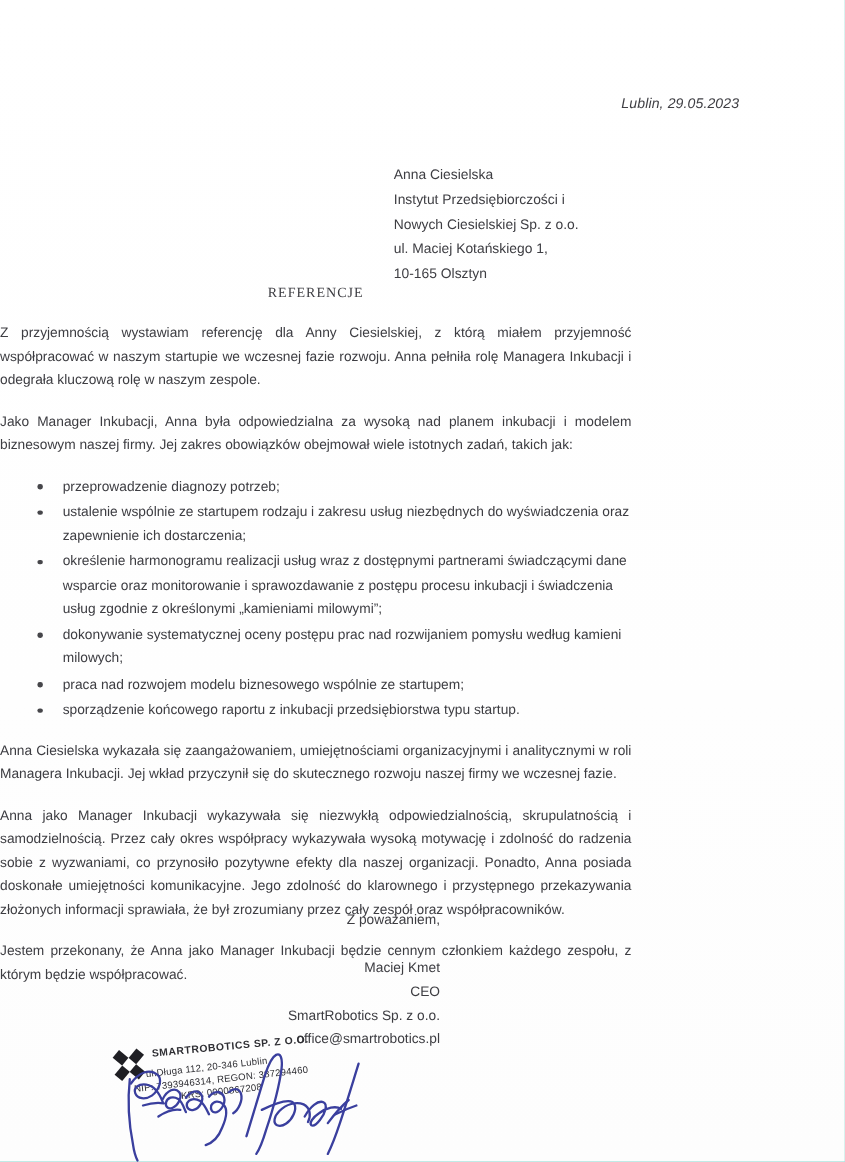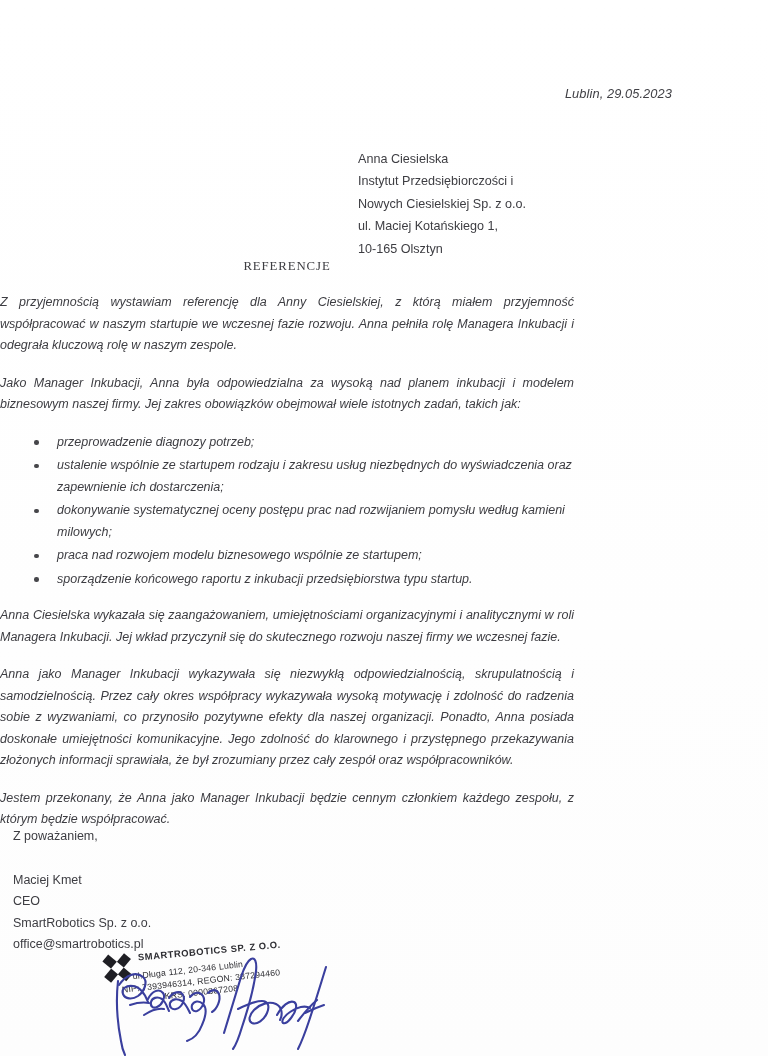--- a/index.html
+++ b/index.html
@@ -71,21 +71,20 @@
     letter-spacing: 0.9px;
     color: #3d3d42;
     font-family: Liberation Serif, serif;
   }
 
   .body-block {
     position: absolute;
     left: 0;
     top: 292px;
     width: 574px;
-    font-style: italic;
   }
 
   p.para {
     margin: 0 0 16px 0;
     font-size: 12.5px;
     line-height: 21.5px;
     text-align: justify;
     color: #3d3d42;
   }
   p.para.justify-loose { text-align: justify; }
@@ -110,23 +109,24 @@
     left: 0;
     top: 8.5px;
     width: 4.5px;
     height: 4.5px;
     border-radius: 50%;
     background: #46464a;
   }
 
   .signoff {
     position: absolute;
-    left: 13px;
+    left: 0;
     top: 826px;
     width: 400px;
+    text-align: right;
   }
   .signoff .closing {
     font-size: 12.5px;
     line-height: 21.5px;
     margin-bottom: 22px;
     color: #3d3d42;
   }
   .signoff .sig-line {
     font-size: 12.5px;
     line-height: 21.5px;
@@ -251,20 +251,21 @@
   <div class="doc-title">REFERENCJE</div>
 
   <div class="body-block">
     <p class="para justify-loose">Z przyjemnością wystawiam referencję dla Anny Ciesielskiej, z którą miałem przyjemność współpracować w naszym startupie we wczesnej fazie rozwoju. Anna pełniła rolę Managera Inkubacji i odegrała kluczową rolę w naszym zespole.</p>
 
     <p class="para">Jako Manager Inkubacji, Anna była odpowiedzialna za wysoką nad planem inkubacji i modelem biznesowym naszej firmy. Jej zakres obowiązków obejmował wiele istotnych zadań, takich jak:</p>
 
     <ul class="task-list">
       <li>przeprowadzenie diagnozy potrzeb;</li>
       <li>ustalenie wspólnie ze startupem rodzaju i zakresu usług niezbędnych do wyświadczenia oraz zapewnienie ich dostarczenia;</li>
+      <li>określenie harmonogramu realizacji usług wraz z dostępnymi partnerami świadczącymi dane wsparcie oraz monitorowanie i sprawozdawanie z postępu procesu inkubacji i świadczenia usług zgodnie z określonymi „kamieniami milowymi”;</li>
       <li>dokonywanie systematycznej oceny postępu prac nad rozwijaniem pomysłu według kamieni milowych;</li>
       <li>praca nad rozwojem modelu biznesowego wspólnie ze startupem;</li>
       <li>sporządzenie końcowego raportu z inkubacji przedsiębiorstwa typu startup.</li>
     </ul>
 
     <p class="para">Anna Ciesielska wykazała się zaangażowaniem, umiejętnościami organizacyjnymi i analitycznymi w roli Managera Inkubacji. Jej wkład przyczynił się do skutecznego rozwoju naszej firmy we wczesnej fazie.</p>
 
     <p class="para">Anna jako Manager Inkubacji wykazywała się niezwykłą odpowiedzialnością, skrupulatnością i samodzielnością. Przez cały okres współpracy wykazywała wysoką motywację i zdolność do radzenia sobie z wyzwaniami, co przynosiło pozytywne efekty dla naszej organizacji. Ponadto, Anna posiada doskonałe umiejętności komunikacyjne. Jego zdolność do klarownego i przystępnego przekazywania złożonych informacji sprawiała, że był zrozumiany przez cały zespół oraz współpracowników.</p>
 
     <p class="para">Jestem przekonany, że Anna jako Manager Inkubacji będzie cennym członkiem każdego zespołu, z którym będzie współpracować.</p>

